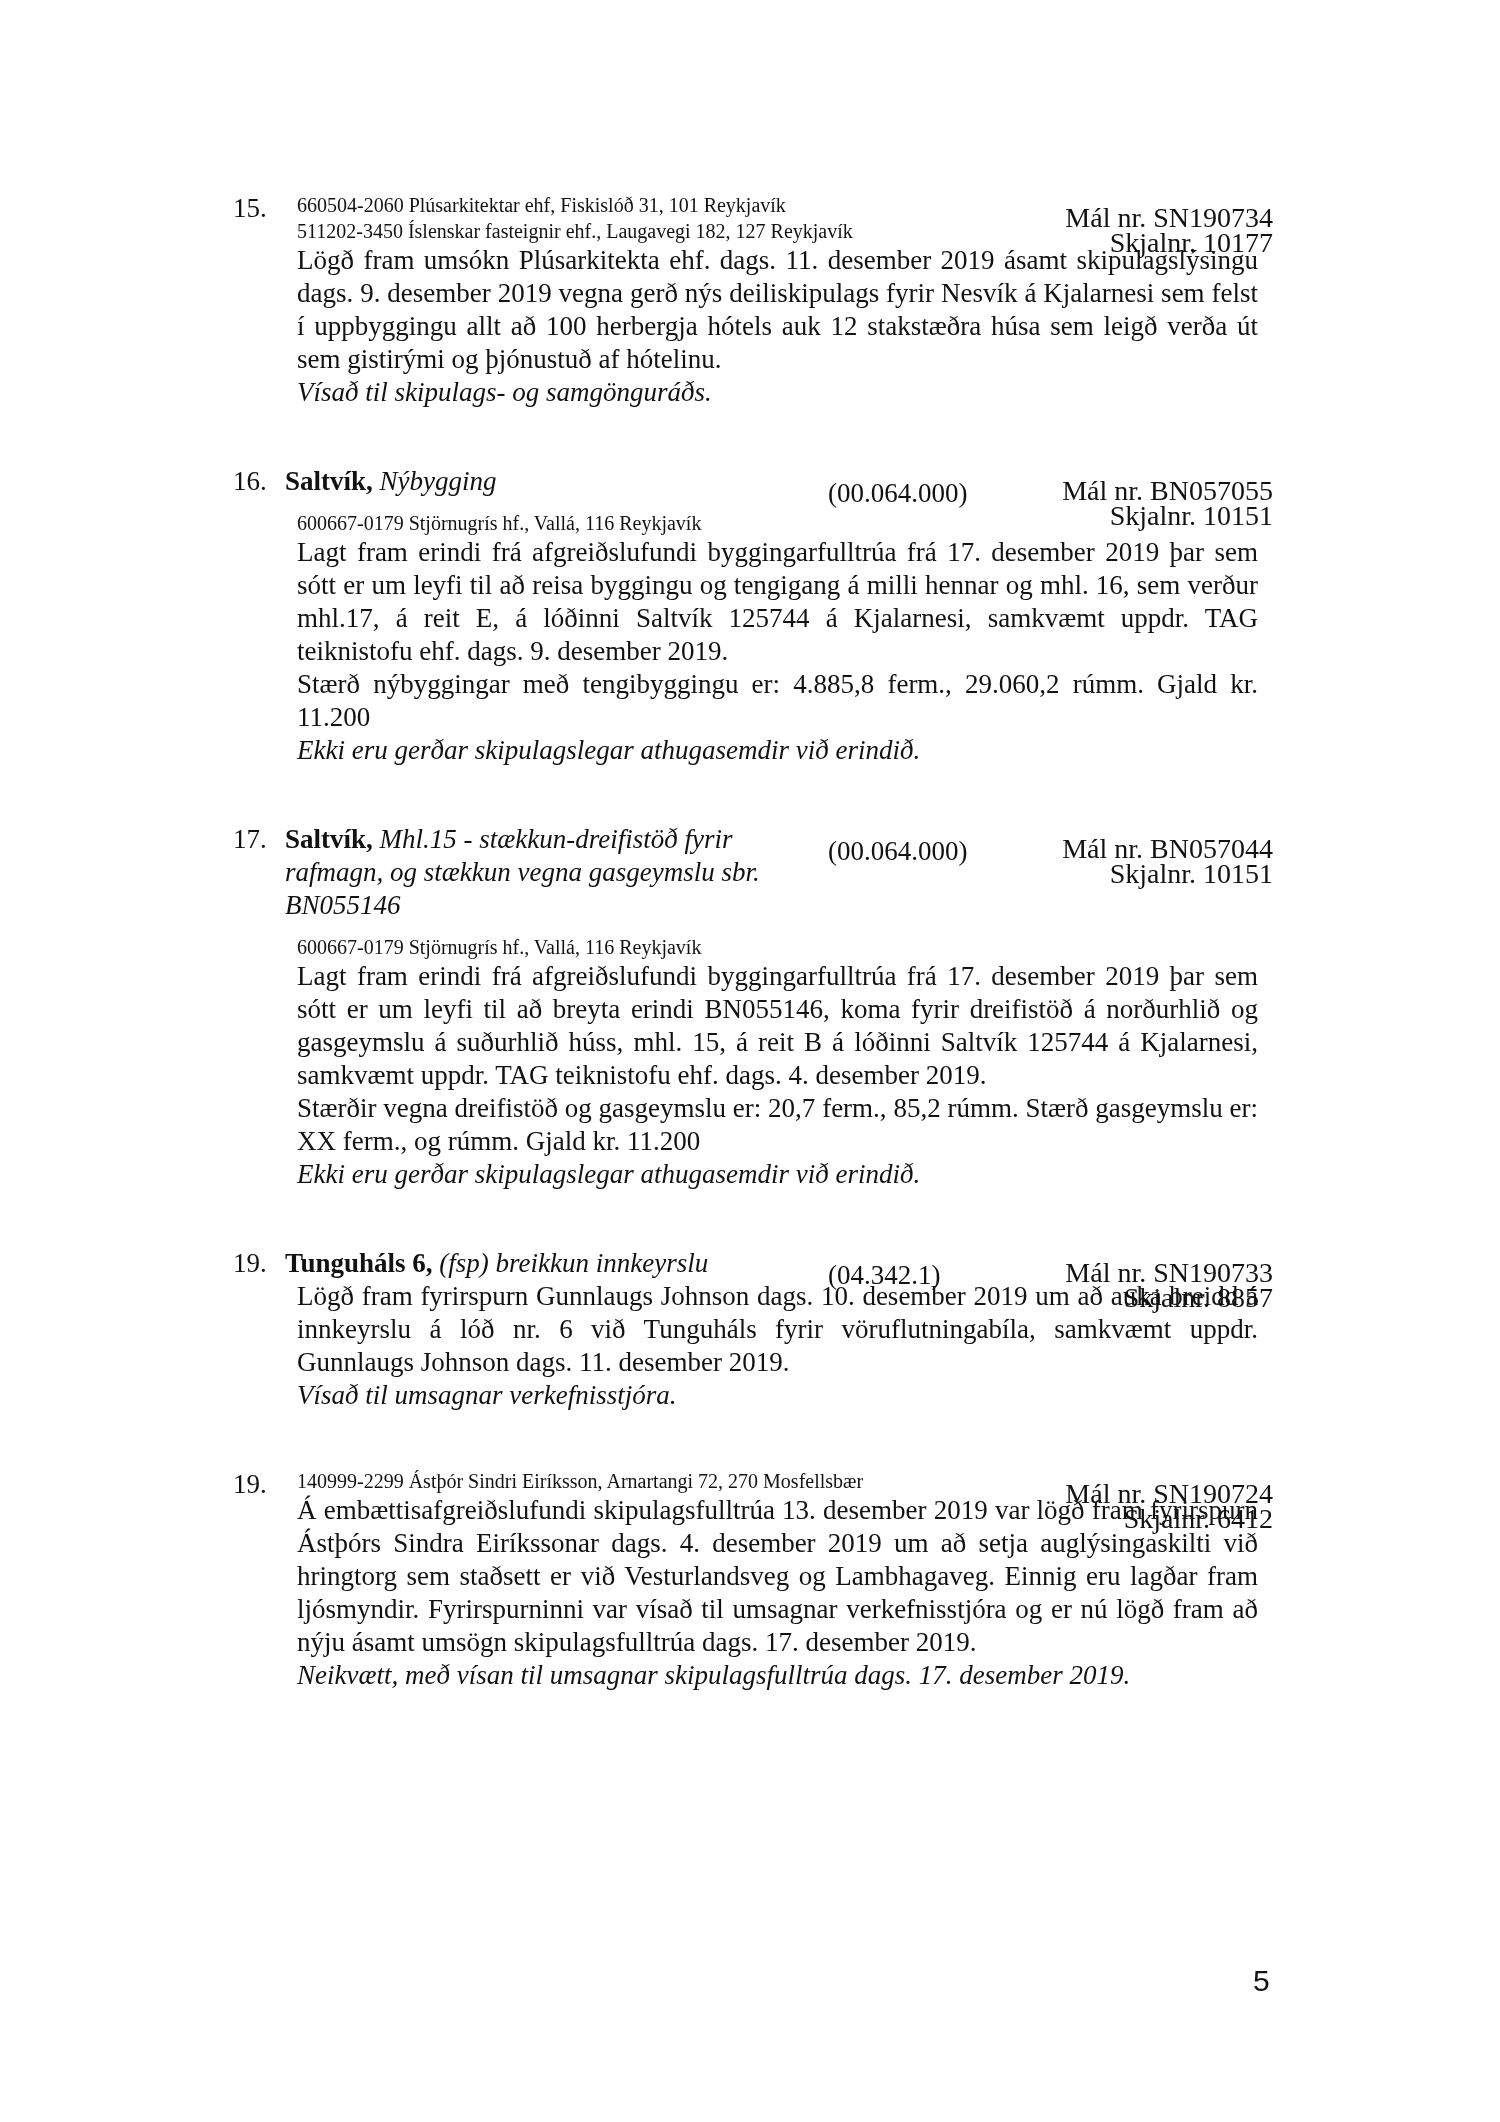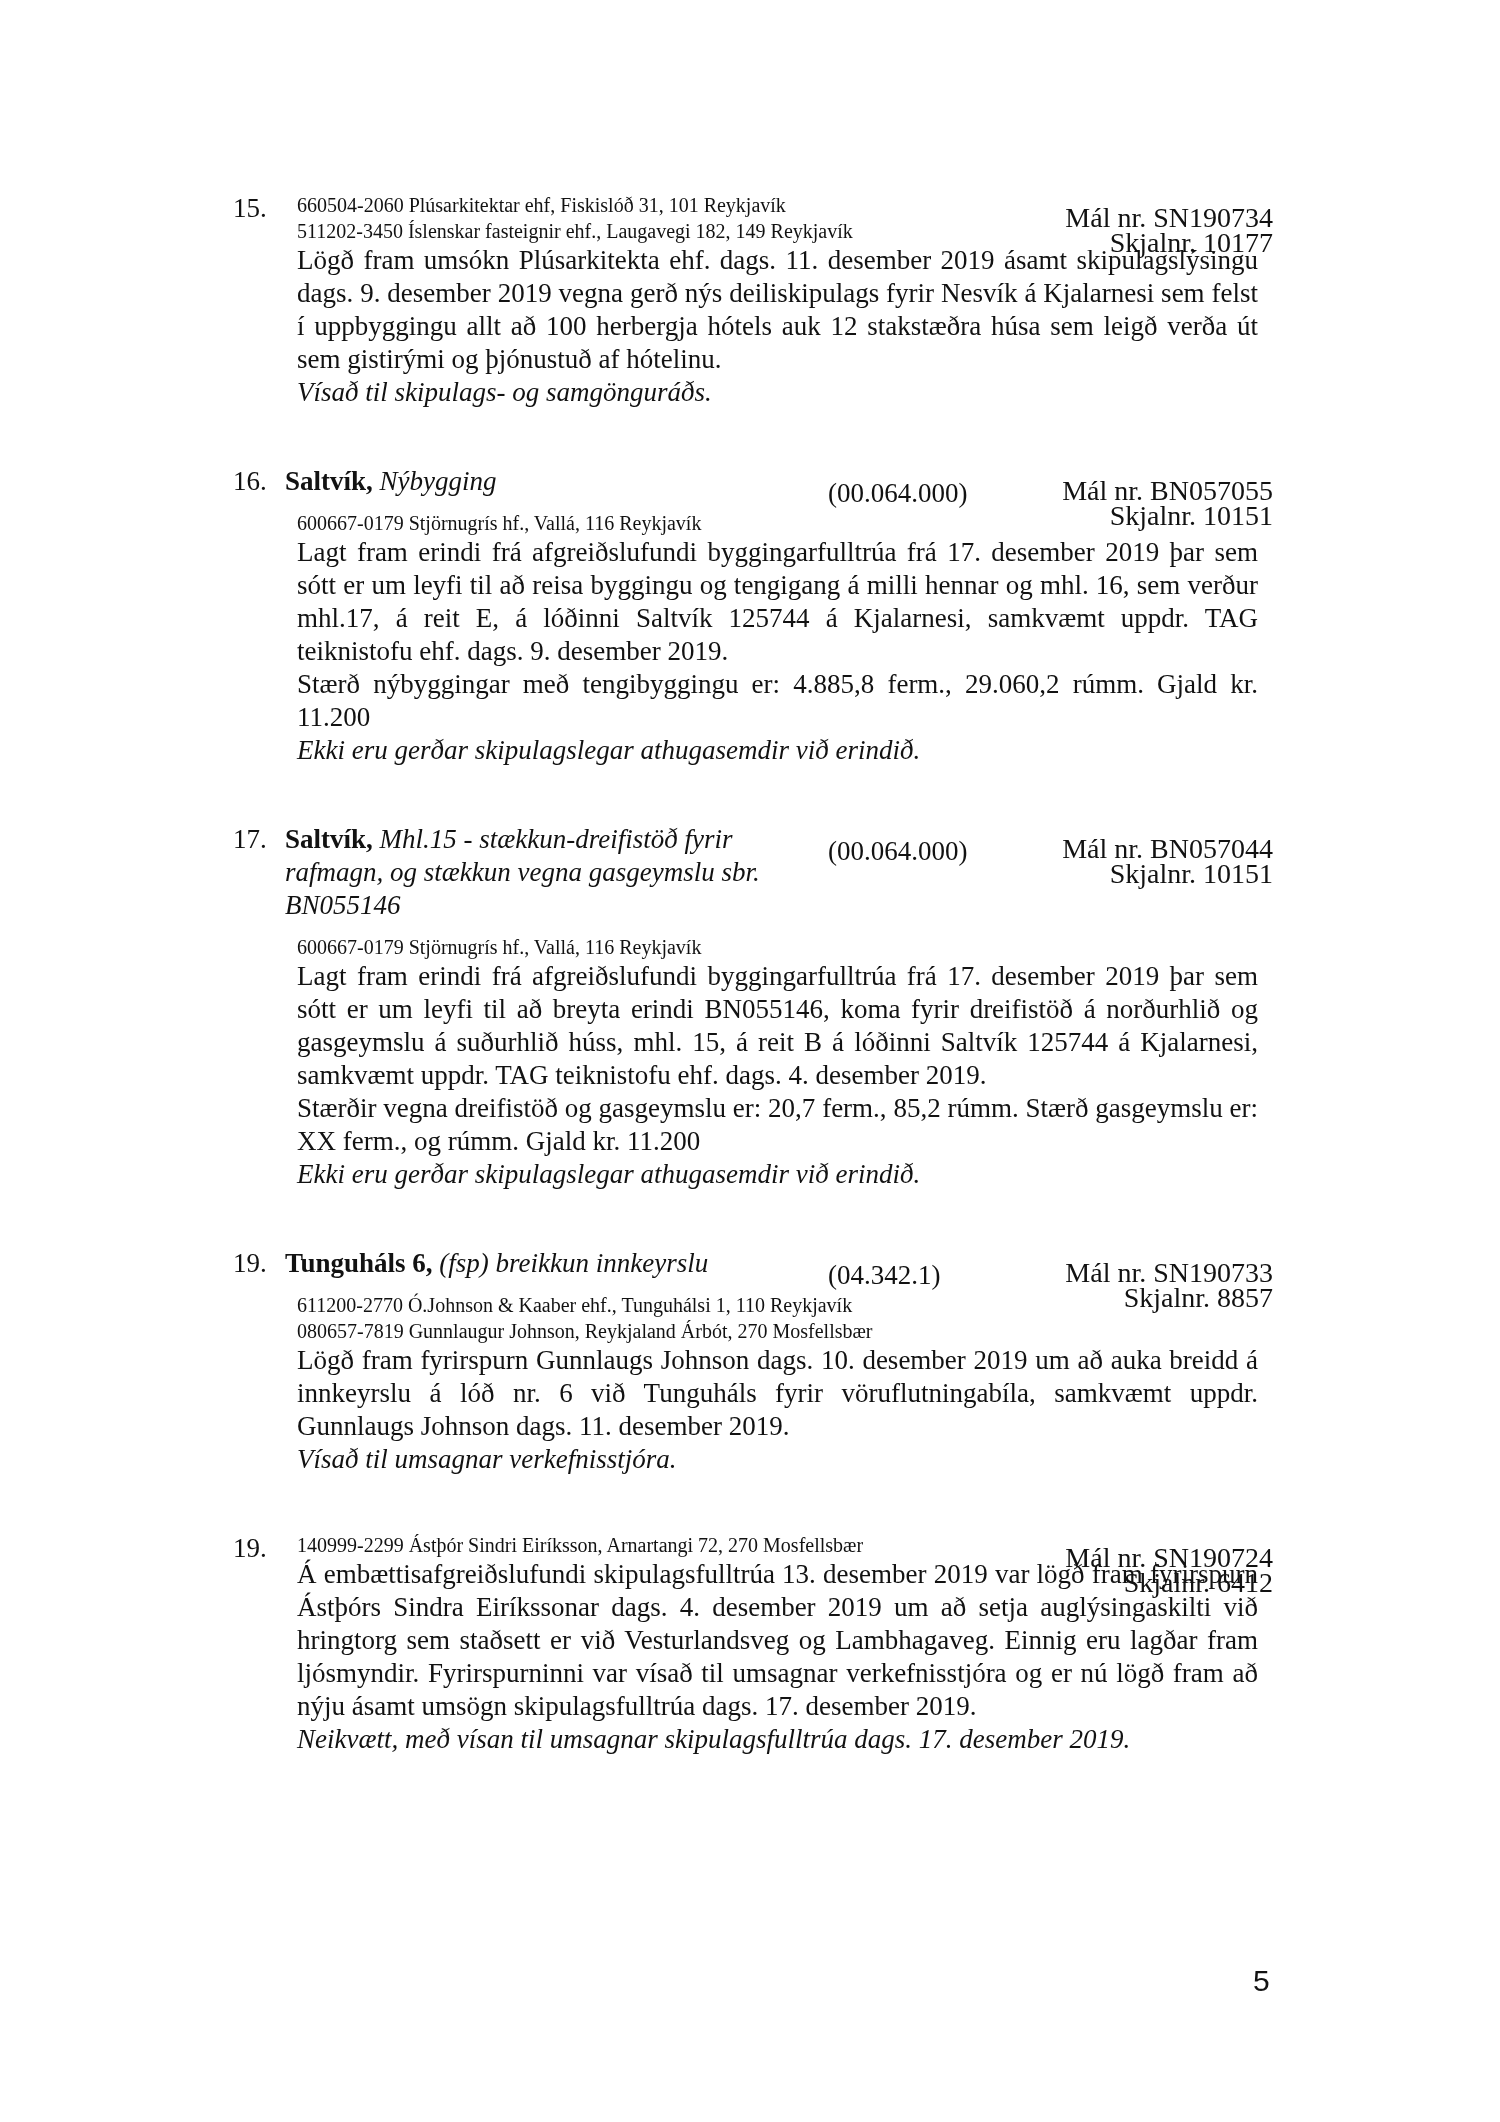--- a/index.html
+++ b/index.html
@@ -71,21 +71,21 @@
 
   <div class="item">
     <div class="item-number">15.</div>
     <div class="item-meta">
       <div>Mál nr. SN190734</div>
       <div>Skjalnr. 10177</div>
     </div>
     <div class="item-main">
       <div class="addresses">
         <div class="address-line">660504-2060 Plúsarkitektar ehf, Fiskislóð 31, 101 Reykjavík</div>
-        <div class="address-line">511202-3450 Íslenskar fasteignir ehf., Laugavegi 182, 149 Reykjavík</div>
+        <div class="address-line">511202-3450 Íslenskar fasteignir ehf., Laugavegi 182, 127 Reykjavík</div>
       </div>
       <p class="body-par">Lögð fram umsókn Plúsarkitekta ehf. dags. 11. desember 2019 ásamt skipulagslýsingu dags. 9. desember 2019 vegna gerð nýs deiliskipulags fyrir Nesvík á Kjalarnesi sem felst í uppbyggingu allt að 100 herbergja hótels auk 12 stakstæðra húsa sem leigð verða út sem gistirými og þjónustuð af hótelinu.</p>
 
       <p class="conclusion">Vísað til skipulags- og samgönguráðs.</p>
     </div>
   </div>
 
   <div class="item">
     <div class="item-number">16.</div>
     <div class="item-meta">
@@ -132,24 +132,20 @@
     <div class="item-number">19.</div>
     <div class="item-meta">
       <div>Mál nr. SN190733</div>
       <div>Skjalnr. 8857</div>
     </div>
     <div class="item-main">
       <div class="title-row">
         <span class="title"><span class="t-bold">Tunguháls 6,</span> <span class="t-italic">(fsp) breikkun innkeyrslu</span></span>
         <span class="case-number">(04.342.1)</span>
       </div>
-      <div class="addresses">
-        <div class="address-line">611200-2770 Ó.Johnson &amp; Kaaber ehf., Tunguhálsi 1, 110 Reykjavík</div>
-        <div class="address-line">080657-7819 Gunnlaugur Johnson, Reykjaland Árbót, 270 Mosfellsbær</div>
-      </div>
       <p class="body-par">Lögð fram fyrirspurn Gunnlaugs Johnson dags. 10. desember 2019 um að auka breidd á innkeyrslu á lóð nr. 6 við Tunguháls fyrir vöruflutningabíla, samkvæmt uppdr. Gunnlaugs Johnson dags. 11. desember 2019.</p>
 
       <p class="conclusion">Vísað til umsagnar verkefnisstjóra.</p>
     </div>
   </div>
 
   <div class="item">
     <div class="item-number">19.</div>
     <div class="item-meta">
       <div>Mál nr. SN190724</div>

